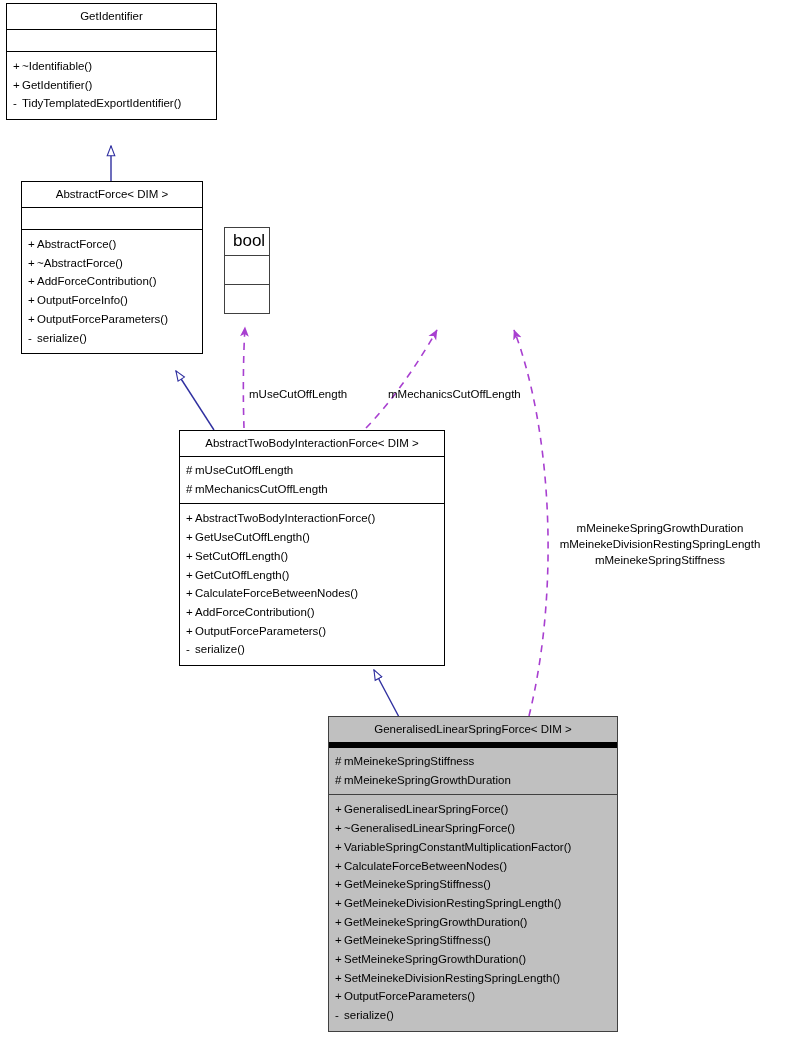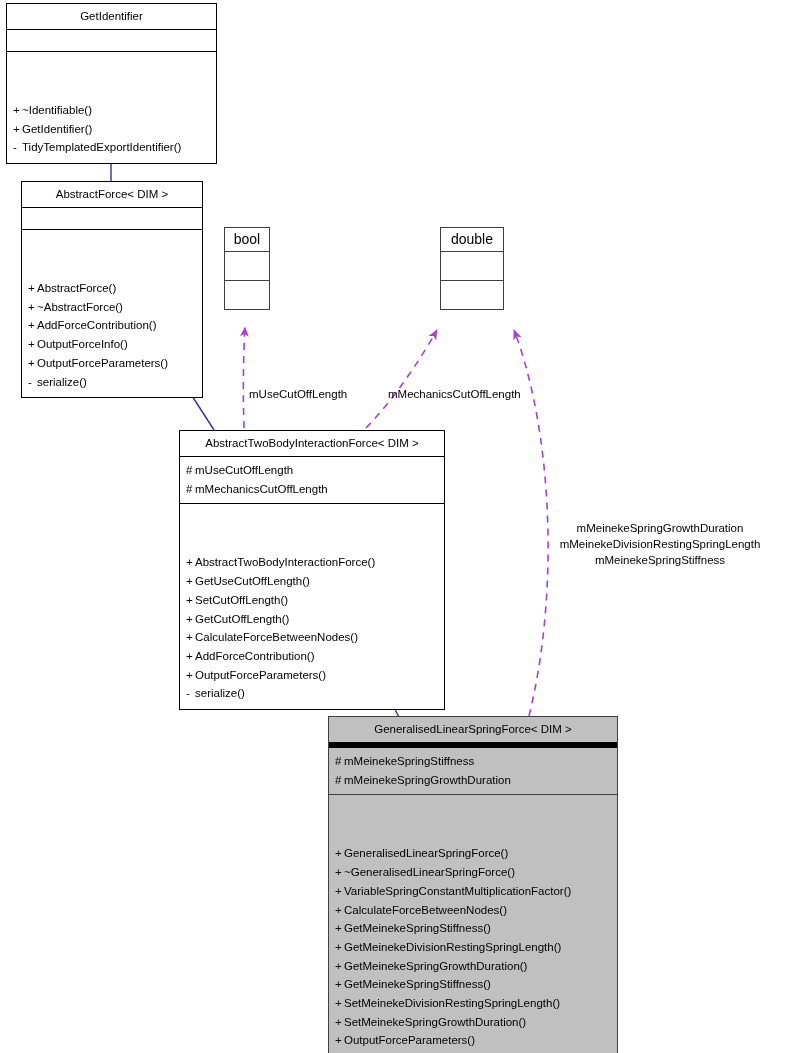--- a/index.html
+++ b/index.html
@@ -57,39 +57,38 @@
   }
   .node.filled .attrs {
     border-bottom: 1px solid #404040;
   }
   .node .attrs.empty {
     height: 21px;
     padding: 0;
   }
   .node .ops {
     padding: 5px 6px 6px 6px;
-    margin-top: 44px;
   }
   .node .row {
     white-space: nowrap;
     line-height: 18.7px;
     height: 18.7px;
   }
   .node .vis {
     display: inline-block;
     width: 9px;
   }
 
   
   .prim {
     position: absolute;
     box-sizing: border-box;
     border: 1px solid #404040;
     background: #ffffff;
-    font-size: 14px;
+    font-size: 17px;
     text-align: center;
   }
   .prim .title {
     padding: 3px 8px 4px 8px;
     border-bottom: 1px solid #404040;
     white-space: nowrap;
   }
   .prim .band {
     height: 28px;
     border-bottom: 1px solid #404040;
@@ -196,25 +195,20 @@
       </div>
     </div>
   </div>
 
   <div class="prim" style="left:224px; top:227px; width:46px;">
     <div class="title">bool</div>
     <div class="band"></div>
     <div class="band last"></div>
   </div>
 
-  <div class="prim" style="left:440px; top:227px; width:64px;">
-    <div class="title">double</div>
-    <div class="band"></div>
-    <div class="band last"></div>
-  </div>
 
   <div class="node" style="left:179px; top:430px; width:266px;">
     <div class="title">AbstractTwoBodyInteractionForce&lt; DIM &gt;</div>
     <div class="attrs">
       <div class="row">
         <span class="vis">#</span><span>mUseCutOffLength</span>
       </div>
       <div class="row">
         <span class="vis">#</span><span>mMechanicsCutOffLength</span>
       </div>
@@ -276,24 +270,24 @@
       <div class="row">
         <span class="vis">+</span><span>GetMeinekeDivisionRestingSpringLength()</span>
       </div>
       <div class="row">
         <span class="vis">+</span><span>GetMeinekeSpringGrowthDuration()</span>
       </div>
       <div class="row">
         <span class="vis">+</span><span>GetMeinekeSpringStiffness()</span>
       </div>
       <div class="row">
+        <span class="vis">+</span><span>SetMeinekeSpringGrowthDuration()</span>
+      </div>
+      <div class="row">
         <span class="vis">+</span><span>SetMeinekeDivisionRestingSpringLength()</span>
-      </div>
-      <div class="row">
-        <span class="vis">+</span><span>SetMeinekeSpringGrowthDuration()</span>
       </div>
       <div class="row">
         <span class="vis">+</span><span>OutputForceParameters()</span>
       </div>
       <div class="row">
         <span class="vis">-</span><span>serialize()</span>
       </div>
     </div>
   </div>
 

